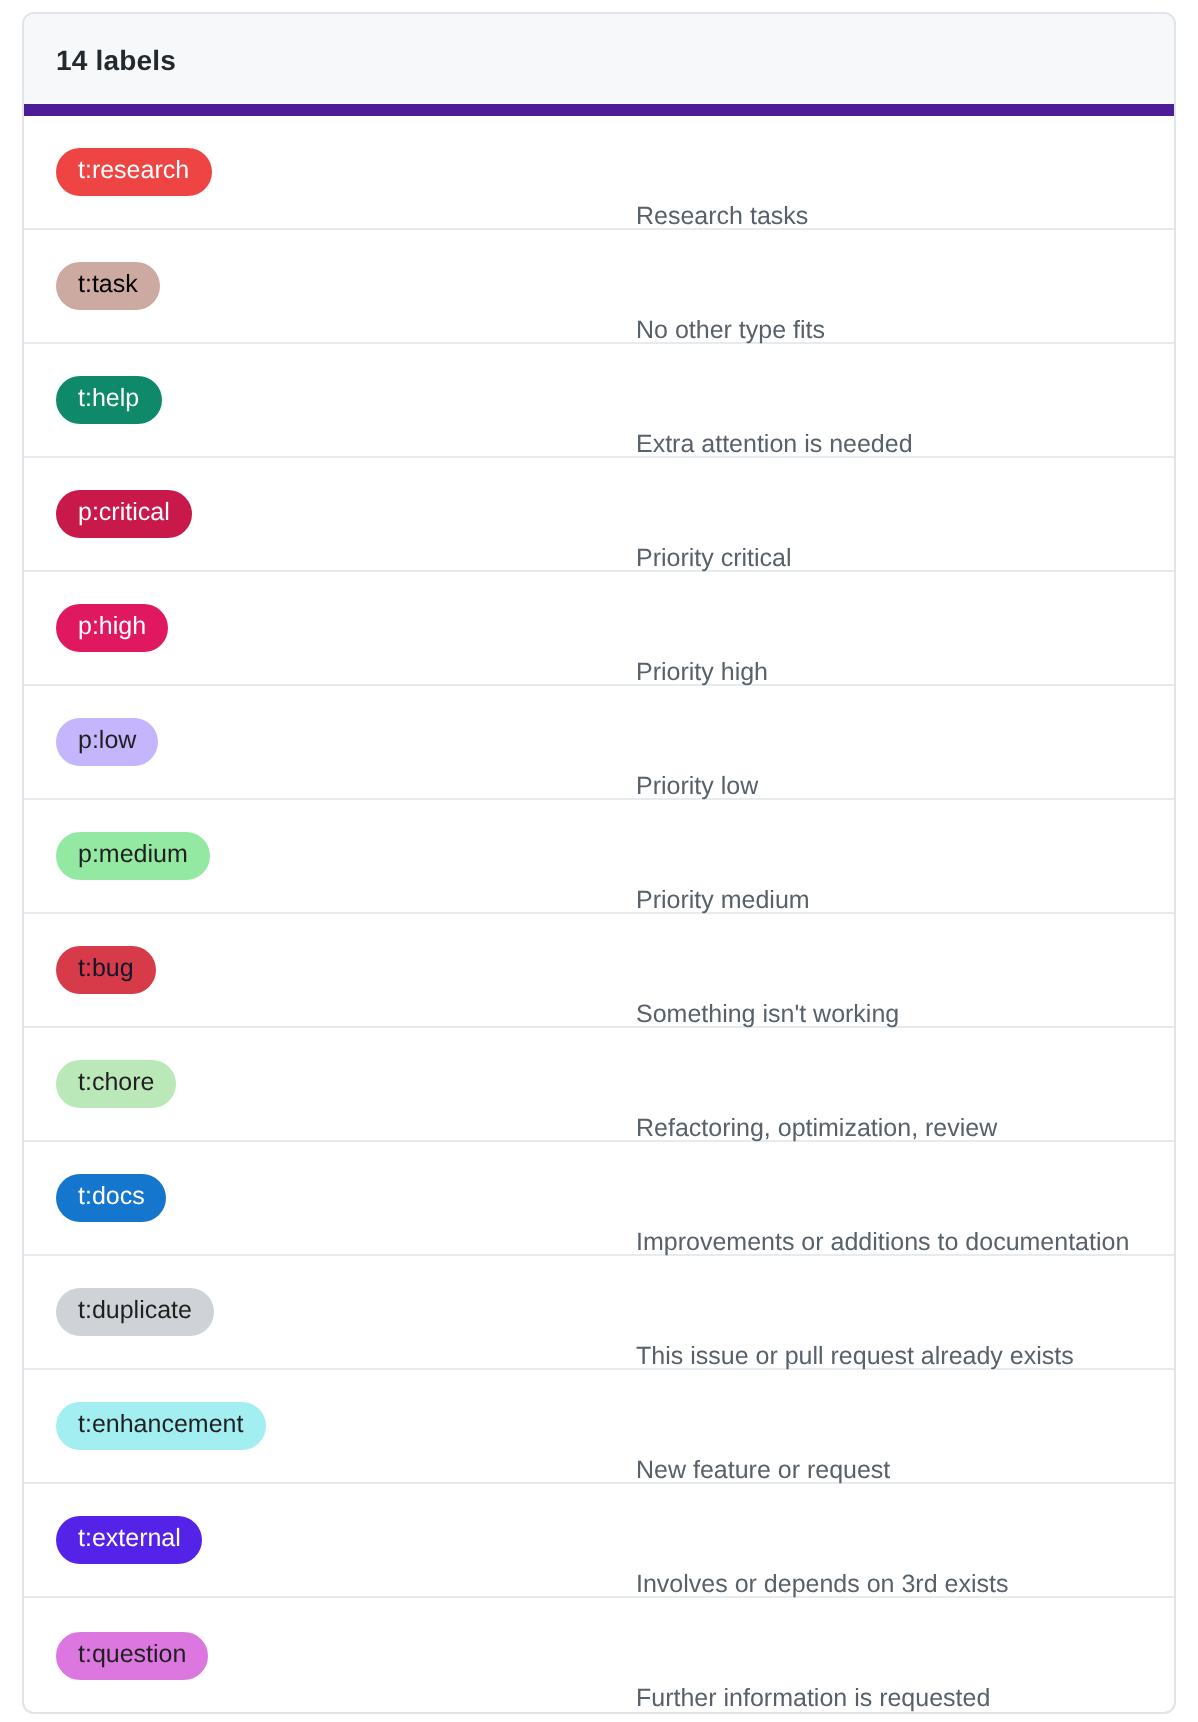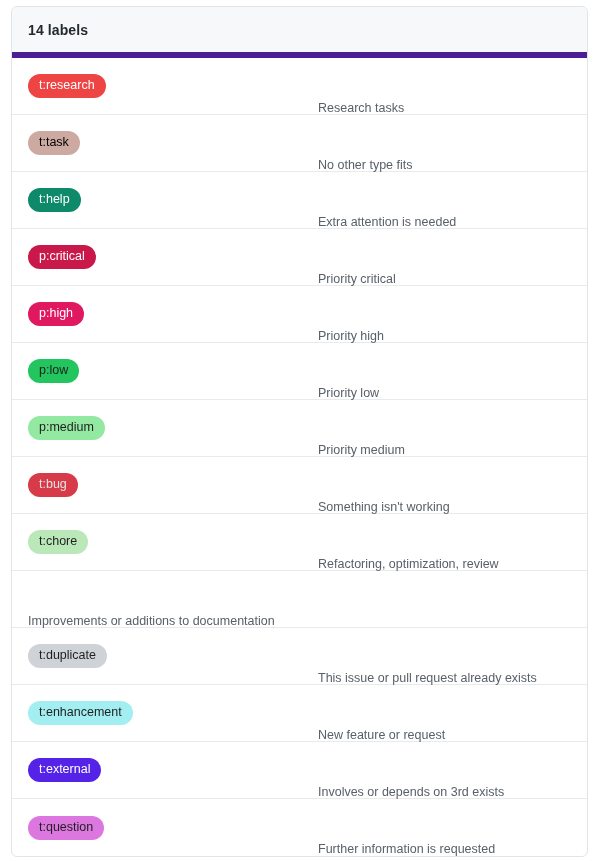--- a/index.html
+++ b/index.html
@@ -135,51 +135,54 @@
       <div class="label-row">
         <div class="label-chip-cell">
           <span class="label-chip" style="background: rgb(224, 24, 95); color: rgb(255, 255, 255);">p:high</span>
         </div>
         <div class="label-desc-cell">
           <span class="label-desc">Priority high</span>
         </div>
       </div>
       <div class="label-row">
         <div class="label-chip-cell">
-          <span class="label-chip" style="background: #22c55e; color: rgb(31, 31, 31);">p:low</span>
+          <span class="label-chip" style="background: #c4b5fd; color: rgb(31, 31, 31);">p:low</span>
         </div>
         <div class="label-desc-cell">
           <span class="label-desc">Priority low</span>
         </div>
       </div>
       <div class="label-row">
         <div class="label-chip-cell">
           <span class="label-chip" style="background: rgb(147, 232, 162); color: rgb(31, 31, 31);">p:medium</span>
         </div>
         <div class="label-desc-cell">
           <span class="label-desc">Priority medium</span>
         </div>
       </div>
       <div class="label-row">
         <div class="label-chip-cell">
-          <span class="label-chip" style="background: rgb(215, 58, 73); color: #e5e5e5;">t:bug</span>
+          <span class="label-chip" style="background: rgb(215, 58, 73); color: #0f172a;">t:bug</span>
         </div>
         <div class="label-desc-cell">
           <span class="label-desc">Something isn't working</span>
         </div>
       </div>
       <div class="label-row">
         <div class="label-chip-cell">
           <span class="label-chip" style="background: rgb(187, 232, 184); color: rgb(31, 31, 31);">t:chore</span>
         </div>
         <div class="label-desc-cell">
           <span class="label-desc">Refactoring, optimization, review</span>
         </div>
       </div>
       <div class="label-row">
+        <div class="label-chip-cell">
+          <span class="label-chip" style="background: rgb(21, 118, 206); color: rgb(255, 255, 255);">t:docs</span>
+        </div>
         <div class="label-desc-cell">
           <span class="label-desc">Improvements or additions to documentation</span>
         </div>
       </div>
       <div class="label-row">
         <div class="label-chip-cell">
           <span class="label-chip" style="background: rgb(207, 211, 215); color: rgb(31, 31, 31);">t:duplicate</span>
         </div>
         <div class="label-desc-cell">
           <span class="label-desc">This issue or pull request already exists</span>

